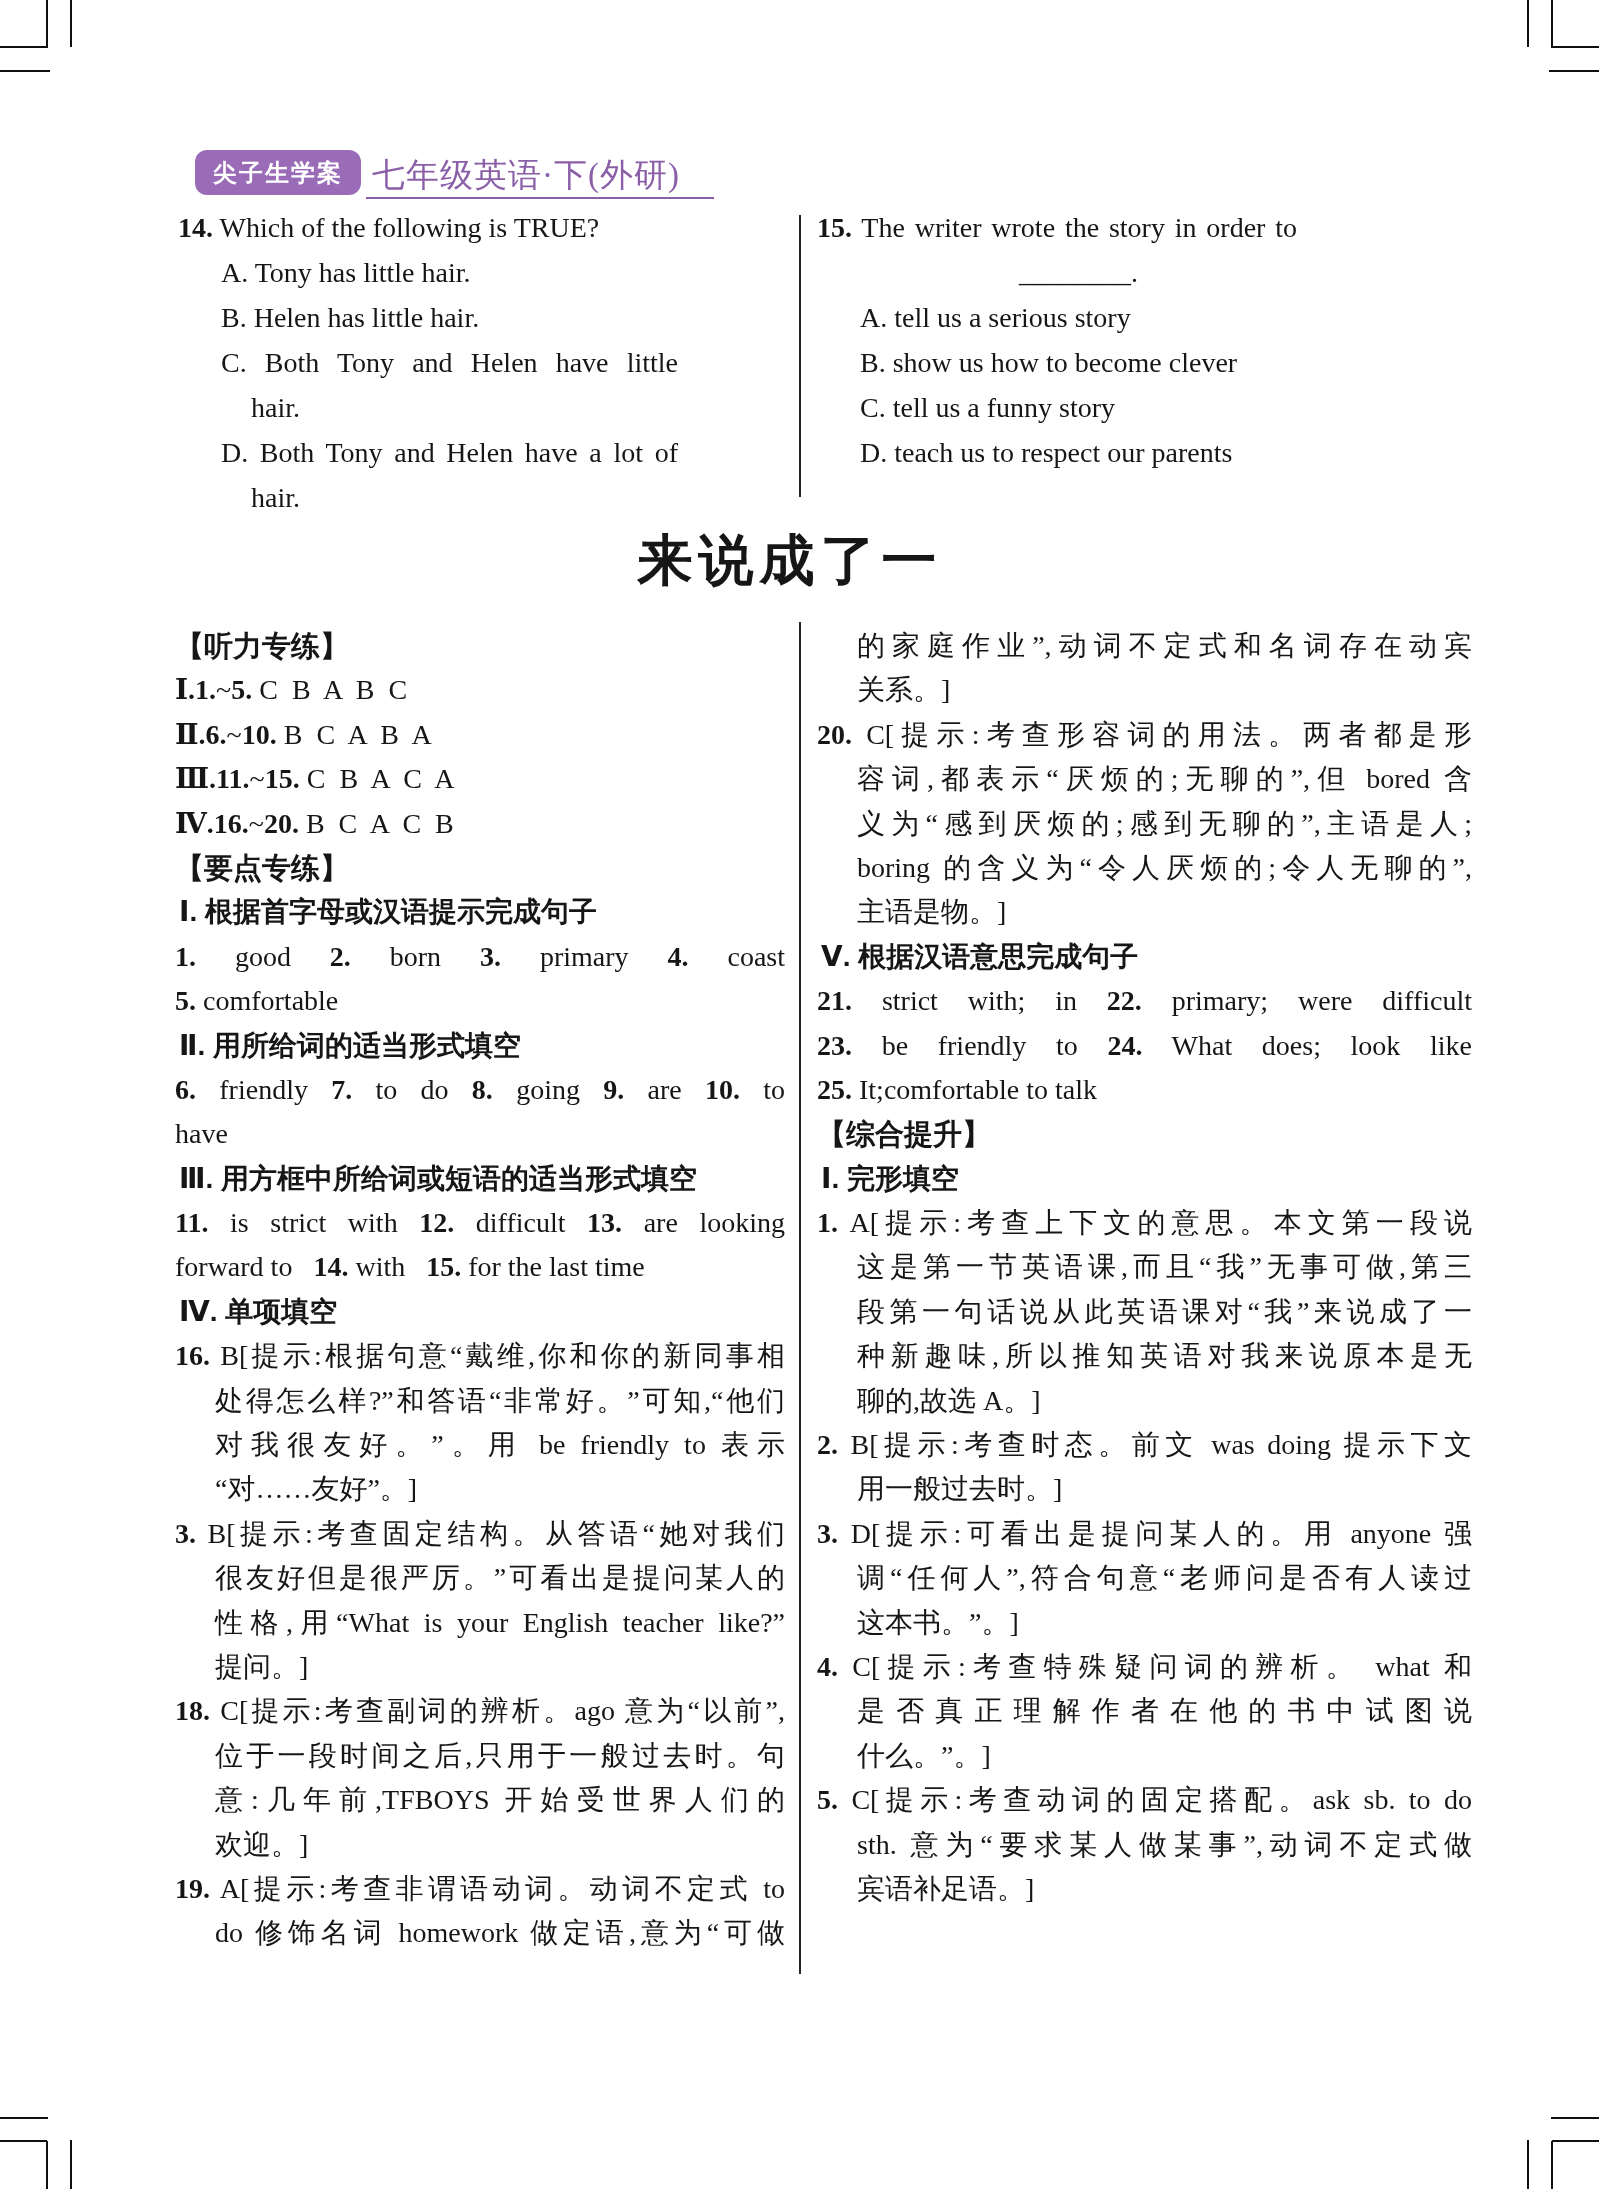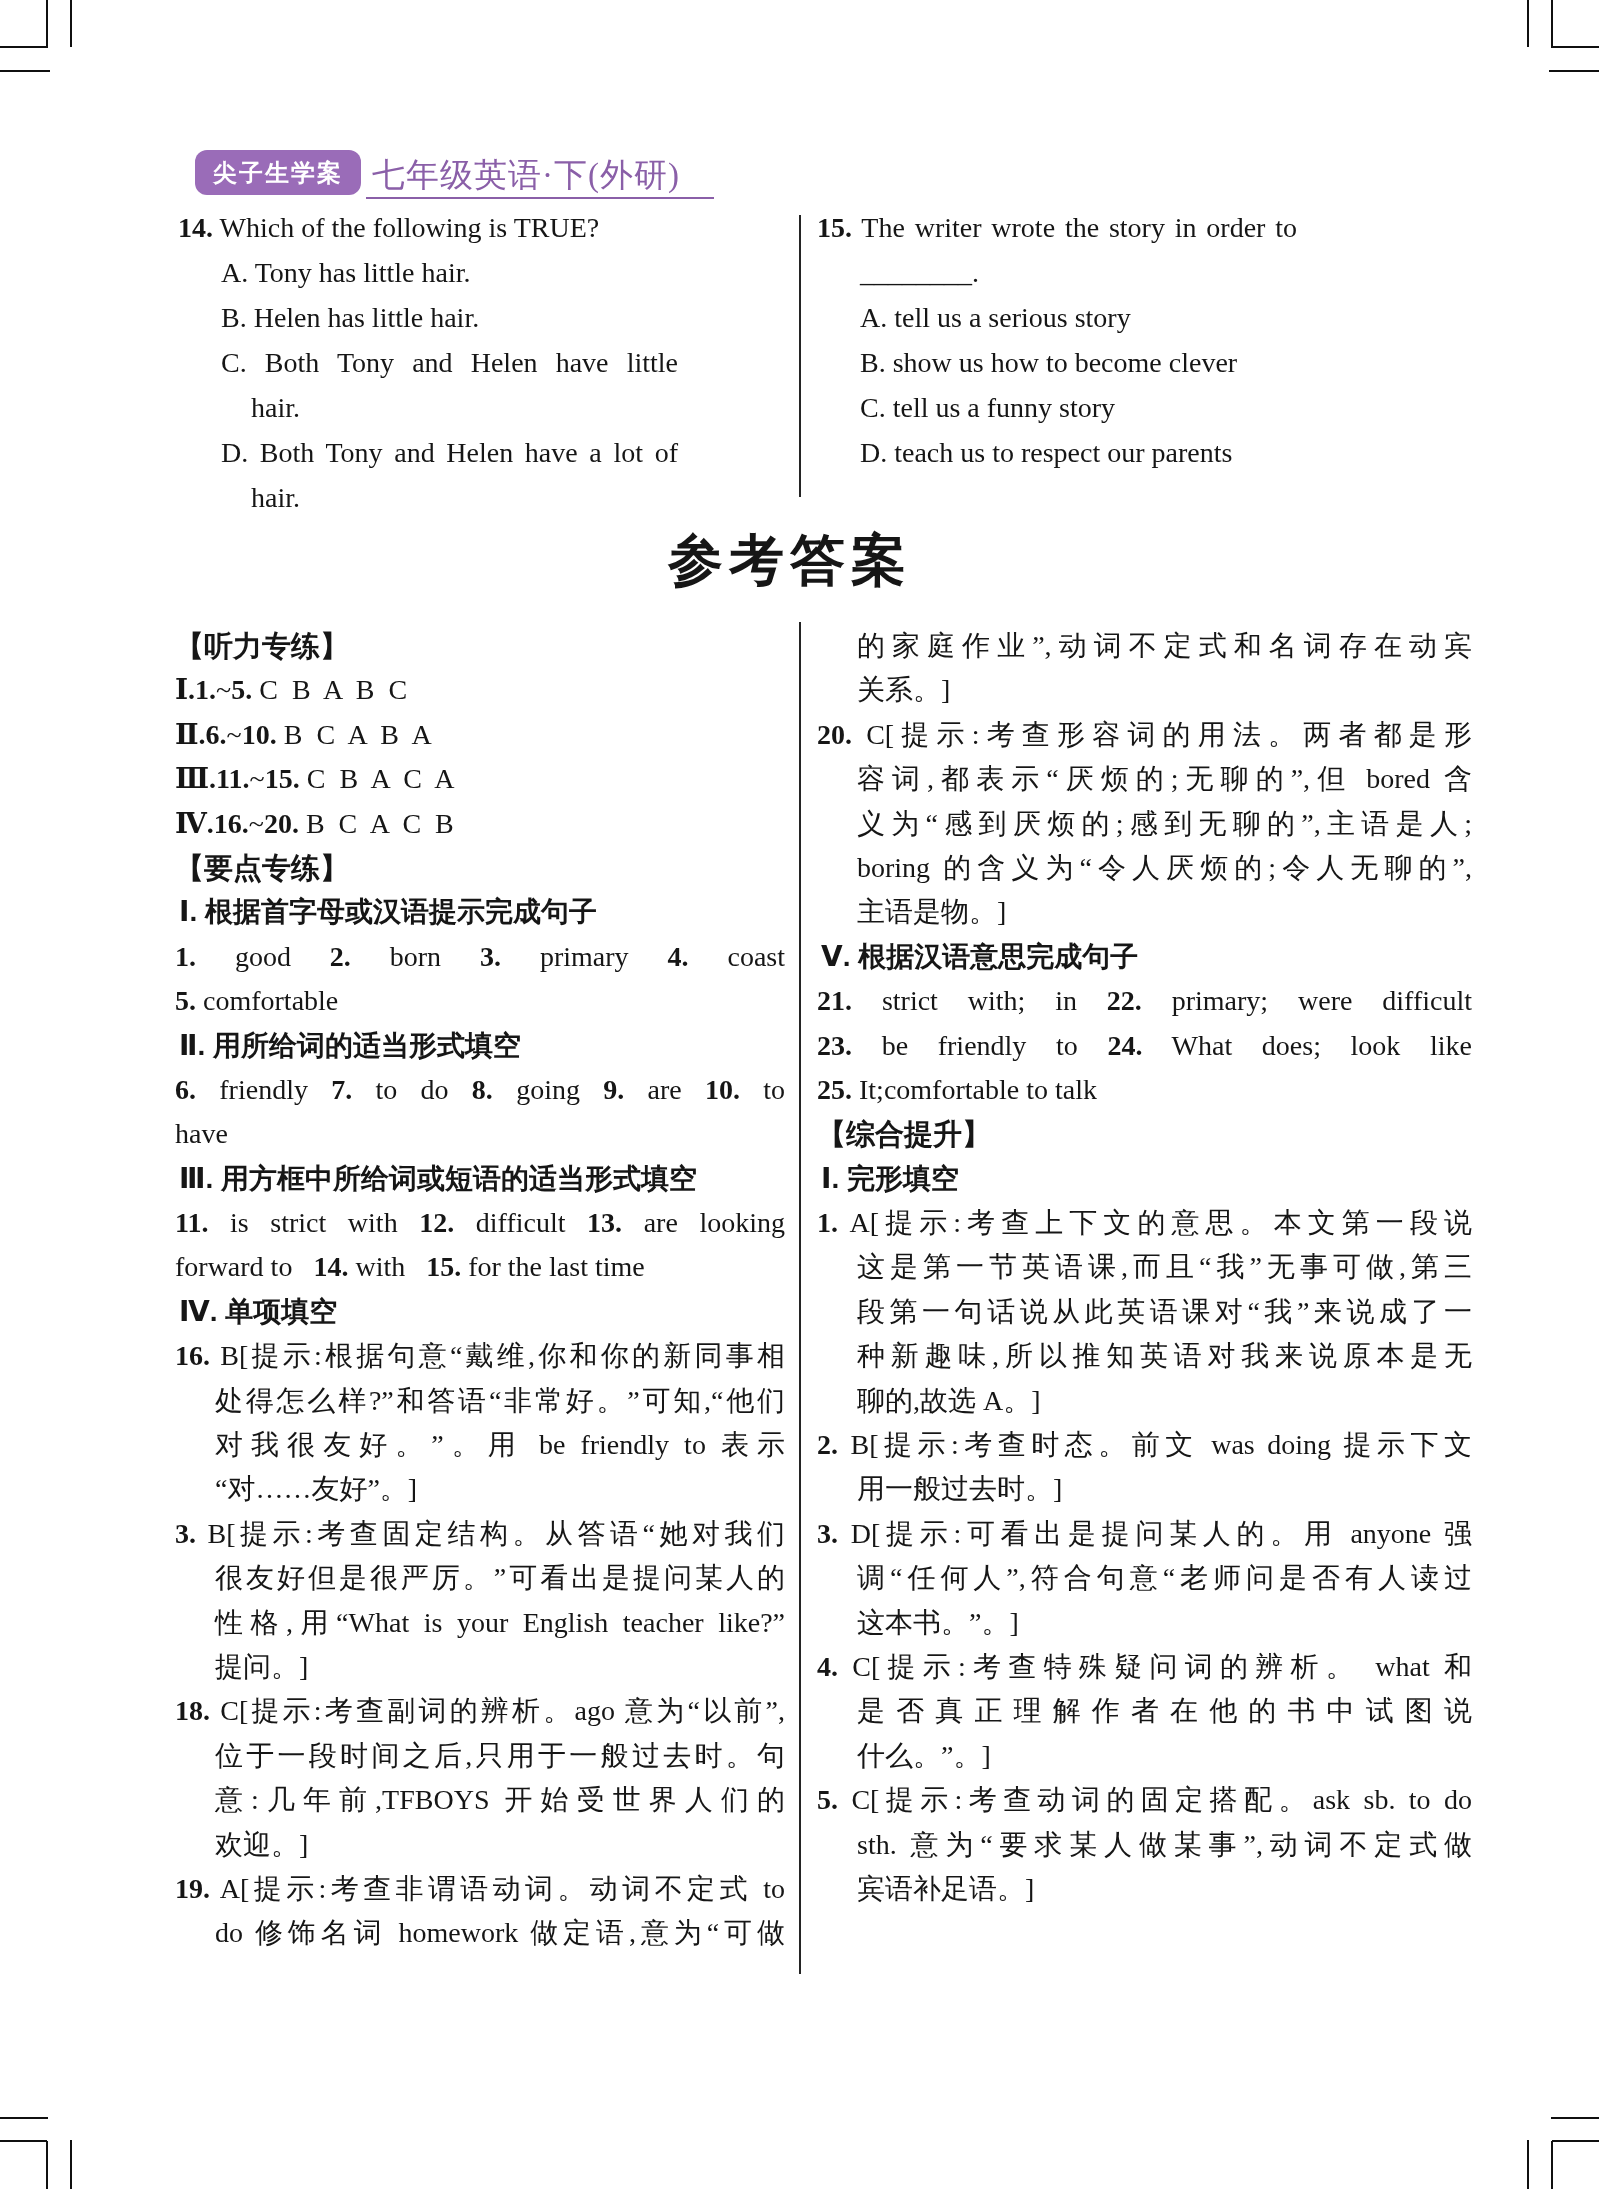--- a/index.html
+++ b/index.html
@@ -14,21 +14,21 @@
   .line b{font-weight:bold;}
   .j{white-space:normal;text-align:justify;text-align-last:justify;}
   
   .qcol{position:absolute;top:205px;font-size:28px;}
   .qcol .line{height:45px;line-height:45px;}
   #qleft{left:178px;width:500px;}
   #qright{left:817px;width:480px;}
   .qfirst{padding-left:43px;text-indent:-43px;}
   .opt{padding-left:43px;}
   .optcont{padding-left:73px;}
-  .qblank{padding-left:43px;}
+  .qblank{padding-left:43px;text-align:center;}
   
   .acol{position:absolute;top:624px;font-size:28px;}
   .acol .line{height:44.4px;line-height:44.4px;}
   #aleft{left:175px;width:610px;}
   #aright{left:817px;width:655px;}
   .section{font-family:"Liberation Sans","DejaVu Sans",sans-serif;font-weight:bold;font-size:29px;}
   .roman{font-family:"Liberation Sans","DejaVu Sans",sans-serif;font-weight:bold;padding-left:4px;}
   .cont{padding-left:40px;}
   .cont0{padding-left:0;}
   
@@ -95,21 +95,21 @@
 <div id="qdiv" class="divider"></div>
 <div id="qright" class="qcol">
     <div class="line qfirst j"><b>15.</b><span> The writer wrote the story in order to</span></div>
     <div class="line qblank"><span>________.</span></div>
     <div class="line opt"><span>A. tell us a serious story</span></div>
     <div class="line opt"><span>B. show us how to become clever</span></div>
     <div class="line opt"><span>C. tell us a funny story</span></div>
     <div class="line opt"><span>D. teach us to respect our parents</span></div>
   </div>
 
-<div id="title">参考答案</div>
+<div id="title">来说成了一</div>
 
 <div id="aleft" class="acol">
     <div class="line section"><span>【听力专练】</span></div>
     <div class="line item"><b>Ⅰ.1.</b><span>~</span><b>5.</b><span> C  B  A  B  C</span></div>
     <div class="line item"><b>Ⅱ.6.</b><span>~</span><b>10.</b><span> B  C  A  B  A</span></div>
     <div class="line item"><b>Ⅲ.11.</b><span>~</span><b>15.</b><span> C  B  A  C  A</span></div>
     <div class="line item"><b>Ⅳ.16.</b><span>~</span><b>20.</b><span> B  C  A  C  B</span></div>
     <div class="line section"><span>【要点专练】</span></div>
     <div class="line roman"><span>Ⅰ. 根据首字母或汉语提示完成句子</span></div>
     <div class="line item j"><b>1.</b><span> good </span><b>2.</b><span> born </span><b>3.</b><span> primary </span><b>4.</b><span> coast</span></div>

